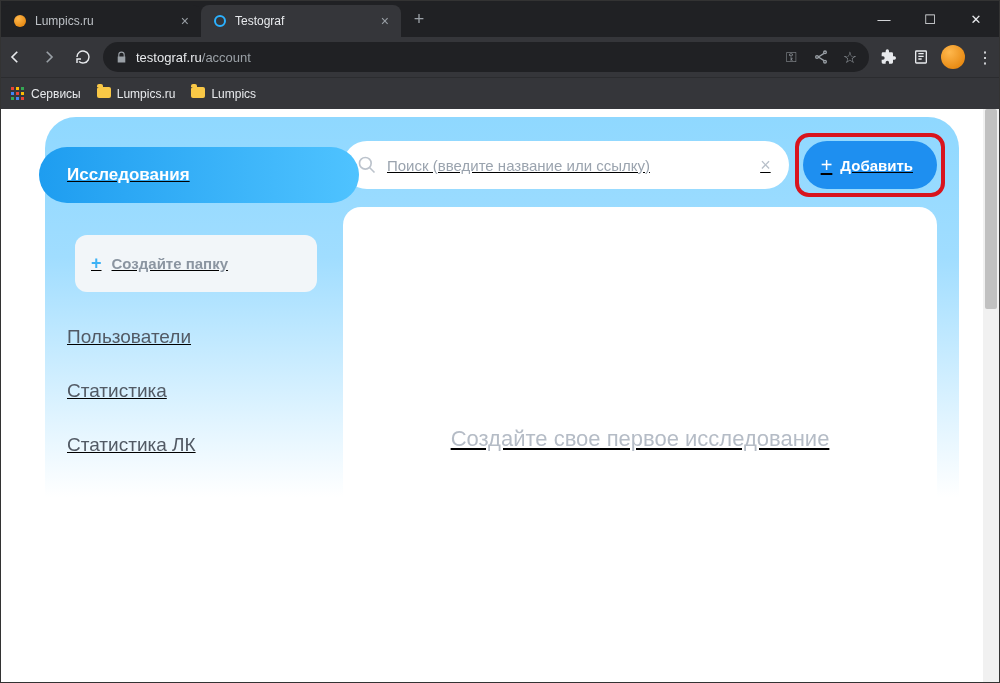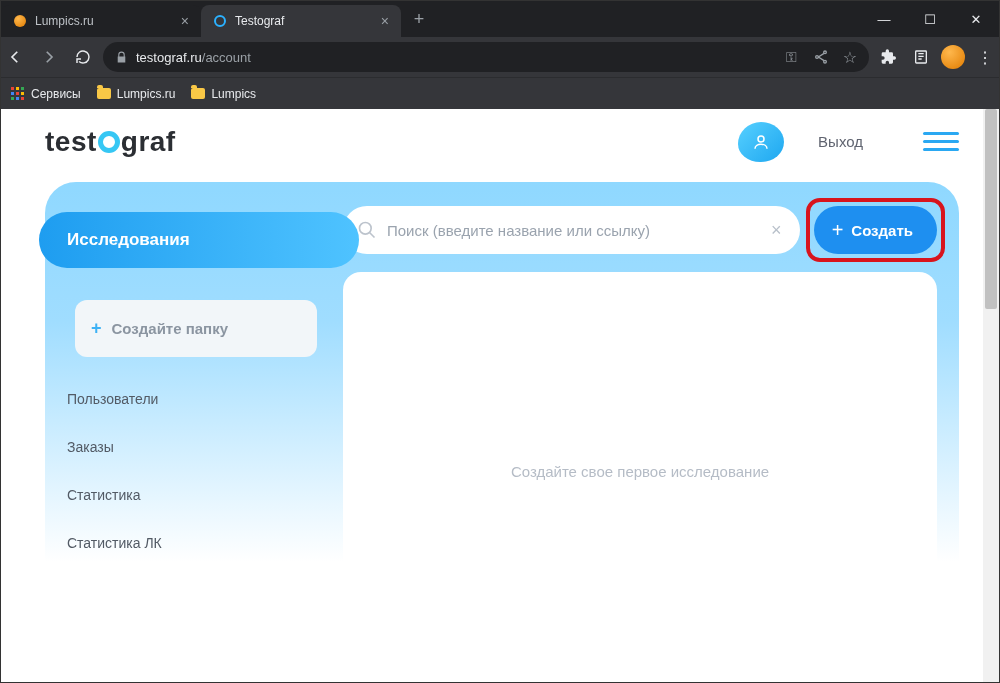--- a/index.html
+++ b/index.html
@@ -21,21 +21,21 @@
 
   .addrbar { display:flex; align-items:center; height:40px; background:#35363a; padding: 0 0; gap:6px; }
   .navbtn { width:28px;height:28px;display:flex;align-items:center;justify-content:center;color:#9aa0a6;cursor:pointer;border-radius:50%; }
   .navbtn.enabled { color:#e8eaed; }
   .urlbox { flex:1; height:30px; background:#202124; border-radius:15px; display:flex; align-items:center; padding:0 12px; gap:8px; font-size:13px; color:#9aa0a6; }
   .urlbox .domain { color:#e8eaed; }
   .addr-icons { display:flex; gap:4px; align-items:center; }
   .avatar-small { width:24px;height:24px;border-radius:50%; background: radial-gradient(circle at 35% 30%, #ffb84d, #e07b00); }
 
   .bookmarks { display:flex; align-items:center; height:32px; background:#35363a; padding: 0 10px; gap:16px; font-size:12px; color:#e8eaed; border-top:1px solid #2b2c2f;}
-  .bm { display:flex; align-items:center; gap:6px; cursor:pointer; }
+  .bm { display:flex; gap:6px; cursor:pointer; }
   .bm-ico { width:14px;height:14px; }
   .bm-apps { display:grid; grid-template-columns:repeat(3,3px); grid-template-rows:repeat(3,3px); gap:2px; }
   .bm-apps > span { background:linear-gradient(45deg,#f44,#48f,#4c4,#fc0); width:3px;height:3px; }
   .bm-apps > span:nth-child(1){background:#ea4335}.bm-apps>span:nth-child(2){background:#fbbc05}.bm-apps>span:nth-child(3){background:#34a853}
   .bm-apps > span:nth-child(4){background:#4285f4}.bm-apps>span:nth-child(5){background:#ea4335}.bm-apps>span:nth-child(6){background:#fbbc05}
   .bm-apps > span:nth-child(7){background:#34a853}.bm-apps>span:nth-child(8){background:#4285f4}.bm-apps>span:nth-child(9){background:#ea4335}
   .folder { width:14px;height:11px;background:#f9c846;border-radius:2px; position:relative;}
   .folder::before{content:"";position:absolute;top:-3px;left:0;width:6px;height:3px;background:#f9c846;border-radius:2px 2px 0 0;}
 
   
@@ -48,41 +48,41 @@
   .logo .o { width:22px;height:22px;border:5px solid #36c7f4;border-radius:50%;margin:0 1px; display:inline-block; vertical-align:middle;}
   .spacer { flex:1; }
   .user-blob { width:46px;height:40px;background:linear-gradient(135deg,#57d0ff,#1ea7f0);border-radius:50% 50% 50% 48% / 55% 50% 50% 45%; display:flex;align-items:center;justify-content:center;}
   .user-blob svg { width:18px; height:18px; }
   .logout { font-size:15px; color:#606470; margin-left:14px; cursor:pointer;}
   .hamburger { margin-left:40px; cursor:pointer; display:flex; flex-direction:column; gap:5px;}
   .hamburger span { width:36px; height:3px; background:#2aa8f2; border-radius:2px;}
 
   .body-wrap { padding: 8px 40px 0 44px; flex:1; display:flex; gap:0;}
 
-  .panel { background: linear-gradient(180deg, #8fd8ff 0%, #a0ddff 140px, #ffffff 380px); border-radius:31px; flex:1; display:flex; position:relative; padding:0; min-height:500px;}
+  .panel { background: linear-gradient(180deg, #8fd8ff 0%, #a0ddff 140px, #ffffff 380px); border-radius:31px; flex:1; display:flex; position:relative; padding:0; min-height:500px;text-decoration:underline;}
 
   .sidebar { width:290px; padding-top:30px; }
   .tab-active { background: linear-gradient(90deg,#1e9df0,#4fc3ff); color:#fff; font-weight:700; font-size:17px; padding:18px 28px; border-radius:30px; margin-left:-6px; margin-right:-24px; position:relative; z-index:2;}
   .add-folder { margin:32px 18px 18px 30px; background:#f2f6f9; border-radius:12px; padding:18px 16px; display:flex; align-items:center; gap:10px; color:#8b95a1; font-weight:600; font-size:15px; cursor:pointer;}
   .add-folder .plus { color:#3db2f5; font-size:18px; font-weight:700;}
-  .menu-item { padding:16px 0 16px 22px; color:#525a65; font-size:14px; cursor:pointer;}
+  .menu-item { padding:16px 0 16px 22px; color:#525a65; font-size:19px; cursor:pointer;}
 
   .main-area { flex:1; padding:24px 22px 12px 8px; display:flex; flex-direction:column; gap:18px;}
   .top-row { display:flex; gap:14px; align-items:center;}
   .search-box { flex:1; background:#fff; border-radius:26px; height:48px; display:flex; align-items:center; padding:0 14px; gap:10px;}
   .search-box svg { width:20px; height:20px; stroke:#bcc3cc; }
   .search-box input { flex:1; border:none; outline:none; font-size:15px; color:#444; background:transparent;}
   .search-box input::placeholder { color:#9aa3ae;}
   .search-clear { color:#b8c0ca; font-size:18px; cursor:pointer; padding:0 4px;}
   .create-wrap { position:relative; }
   .create-hl { position:absolute; inset:-8px; border:4px solid #d8141d; border-radius:14px; pointer-events:none;}
   .create-btn { background:#1e8ff0; color:#fff; font-weight:600; font-size:15px; border:none; border-radius:26px; height:48px; padding:0 24px 0 18px; display:flex; align-items:center; gap:8px; cursor:pointer;}
   .create-btn .plus { font-size:20px; font-weight:400;}
 
-  .content-card { background:#fff; border-radius:18px; flex:1; display:flex; align-items:center; justify-content:center; color:#b5bcc6; font-size:15px; min-height:260px;}
+  .content-card { background:#fff; border-radius:18px; flex:1; display:flex; align-items:center; justify-content:center; color:#b5bcc6; font-size:22px; min-height:260px;}
 
 </style>
 </head>
 <body>
 
 <div class="chrome">
   <div class="tabbar">
     <div class="tab inactive">
       <span class="favicon">
           <span class="fav-orange"></span>
@@ -176,70 +176,49 @@
       <span>Lumpics</span>
     </div>
   </div>
 </div>
 
 <div class="page">
   <div class="page-scroll">
       <div class="thumb"></div>
     </div>
 
-  <div class="site-header">
-    <div class="logo">
-      <span>test</span>
-        <span class="o"></span>
-        <span>graf</span>
-    </div>
-    <div class="spacer"></div>
-    <div class="user-blob">
-      <svg viewBox="0 0 24 24" fill="none" stroke="#fff" stroke-width="2">
-          <circle cx="12" cy="8" r="4"></circle>
-          <path d="M4 21c0-4 4-6 8-6s8 2 8 6"></path>
-        </svg>
-    </div>
-    <div class="logout">Выход</div>
-    <div class="hamburger">
-        <span></span>
-        <span></span>
-        <span></span>
-      </div>
-  </div>
 
   <div class="body-wrap">
     <div class="panel">
       <div class="sidebar">
         <div class="tab-active">Исследования</div>
         <div class="add-folder">
           <span class="plus">+</span>
           <span>Создайте папку</span>
         </div>
         <div class="menu-item">Пользователи</div>
-        <div class="menu-item">Заказы</div>
         <div class="menu-item">Статистика</div>
         <div class="menu-item">Статистика ЛК</div>
       </div>
 
       <div class="main-area">
         <div class="top-row">
           <div class="search-box">
             <svg viewBox="0 0 24 24" fill="none" stroke-width="2">
                 <circle cx="10" cy="10" r="7"></circle>
                 <path d="M21 21l-6-6"></path>
               </svg>
             <input type="text" placeholder="Поиск (введите название или ссылку)" style="">
             <span class="search-clear">×</span>
           </div>
           <div class="create-wrap">
             <div class="create-hl"></div>
             <button class="create-btn">
               <span class="plus">+</span>
-              <span>Создать</span>
+              <span>Добавить</span>
             </button>
           </div>
         </div>
         <div class="content-card">
           <span>Создайте свое первое исследование</span>
         </div>
       </div>
     </div>
   </div>
 </div>

